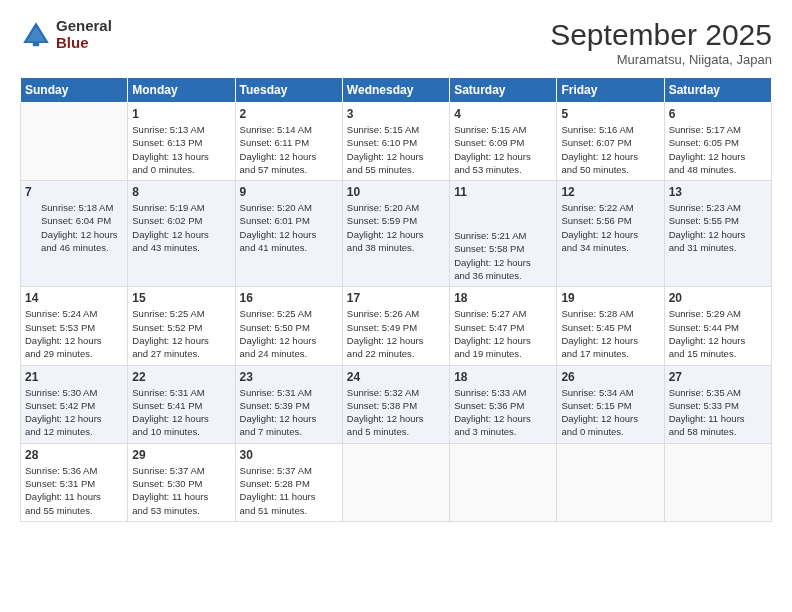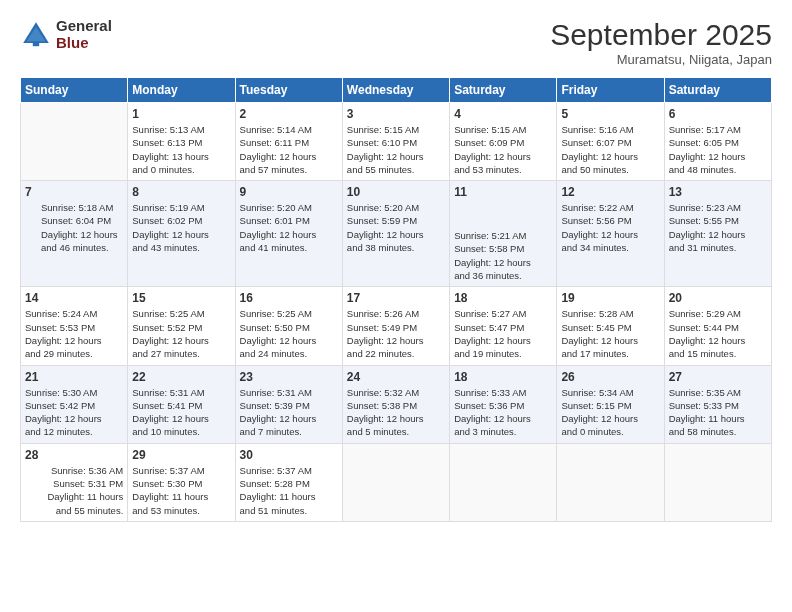--- a/index.html
+++ b/index.html
@@ -338,21 +338,21 @@
             <span class="day-number">27</span>
             <div class="day-info" style="white-space: pre-line;">Sunrise: 5:35 AM
 Sunset: 5:33 PM
 Daylight: 11 hours
 and 58 minutes.</div>
           </td>
         </tr>
         <tr>
           <td>
             <span class="day-number">28</span>
-            <div class="day-info" style="white-space: pre-line; text-align: right;">Sunrise: 5:36 AM
+            <div class="day-info" style="white-space: pre-line;">Sunrise: 5:36 AM
 Sunset: 5:31 PM
 Daylight: 11 hours
 and 55 minutes.</div>
           </td>
           <td>
             <span class="day-number">29</span>
             <div class="day-info" style="white-space: pre-line;">Sunrise: 5:37 AM
 Sunset: 5:30 PM
 Daylight: 11 hours
 and 53 minutes.</div>

